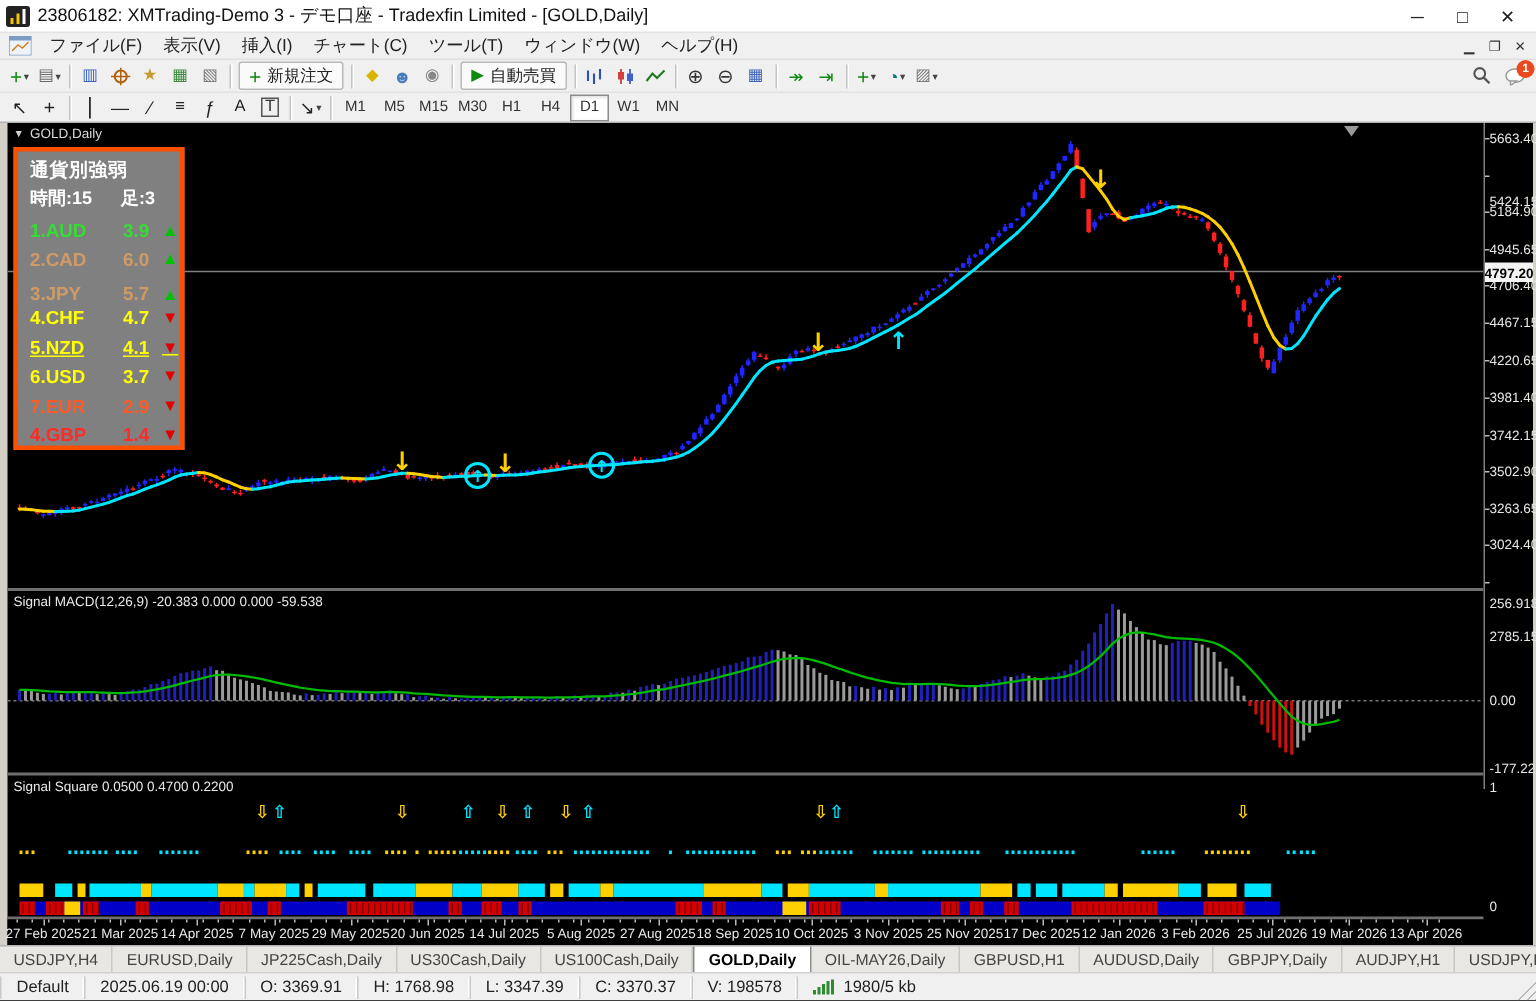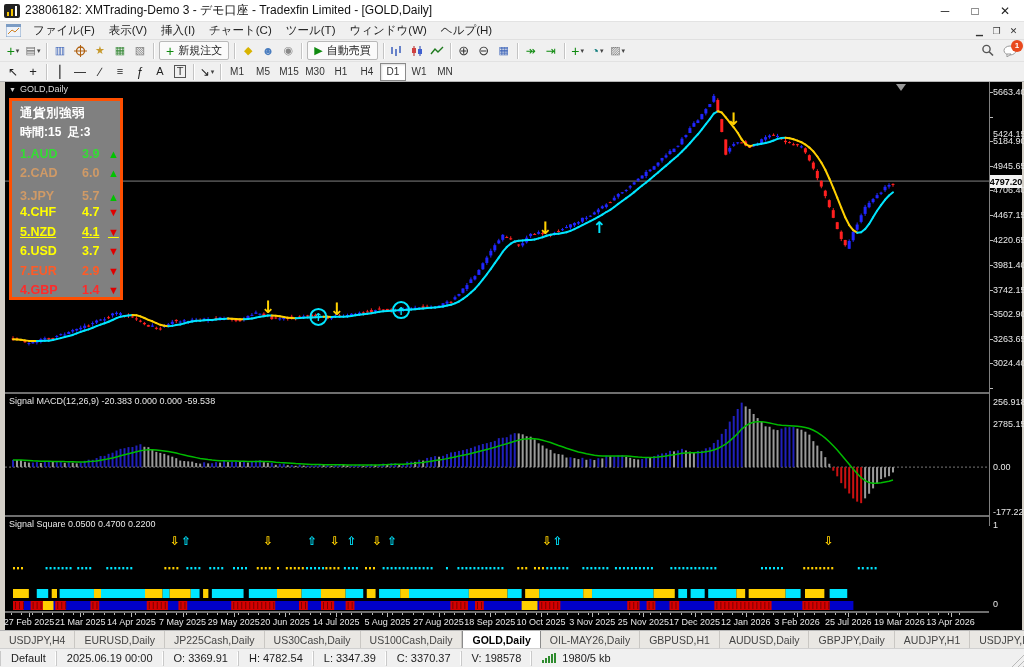--- a/index.html
+++ b/index.html
@@ -46,21 +46,21 @@
   
   .chartwin{position:absolute;top:82px;left:0;width:1024px;height:548px;background:#000;
     border-left:5px solid #d4d0c8;border-right:2px solid #d4d0c8;}
   .symlabel{position:absolute;top:2px;left:4px;color:#d9d9d9;font-size:9px;display:flex;
     align-items:center;z-index:5;}
   .symtri{font-size:7px;margin-right:4px;color:#cfcfcf;}
   .strength{position:absolute;top:16px;left:4px;width:114px;height:202px;background:#808080;
     border:3px solid #ff4f00;z-index:6;padding:4px 0 0 8px;}
   .st-title{color:#fff;font-size:12.5px;font-weight:bold;letter-spacing:.5px;}
   .st-sub{color:#fff;font-size:12px;font-weight:bold;margin:2px 0 3px;}
-  .st-sub span{margin-right:3px;}
+  .st-sub span{margin-right:16px;}
   .strow{display:flex;align-items:center;height:19.5px;font-size:12.5px;font-weight:bold;}
   .strow .cl{width:62px;}
   .strow .cv{width:24px;}
   .strow .ct{font-size:11px;margin-left:2px;}
   #mainChart{position:absolute;top:0;left:0;z-index:1;}
   #macdChart{position:absolute;top:312px;left:0;}
   #sqChart{position:absolute;top:435px;left:0;}
   .plabel{position:absolute;left:4px;color:#e8e8e8;font-size:9px;z-index:4;}
   .macdlabel{top:314px;}
   .sqlabel{top:437px;}
@@ -1809,21 +1809,21 @@
       <span class="tab">GBPJPY,Daily</span>
       <span class="tab">AUDJPY,H1</span>
       <span class="tab">USDJPY,H1</span>
     </div>
 
   <div class="statusbar" id="statusbar">
     <span id="status-segs" style="display:flex;height:100%;align-items:center;">
         <span class="sseg">Default</span>
         <span class="sseg">2025.06.19 00:00</span>
         <span class="sseg">O: 3369.91</span>
-        <span class="sseg">H: 4782.54</span>
+        <span class="sseg">H: 1768.98</span>
         <span class="sseg">L: 3347.39</span>
         <span class="sseg">C: 3370.37</span>
         <span class="sseg">V: 198578</span>
       </span>
     <span class="sseg" style="padding-right:18px;">
       <span class="connbars">
           <i style="height:3px"></i>
           <i style="height:5px"></i>
           <i style="height:7px"></i>
           <i style="height:9px"></i>

